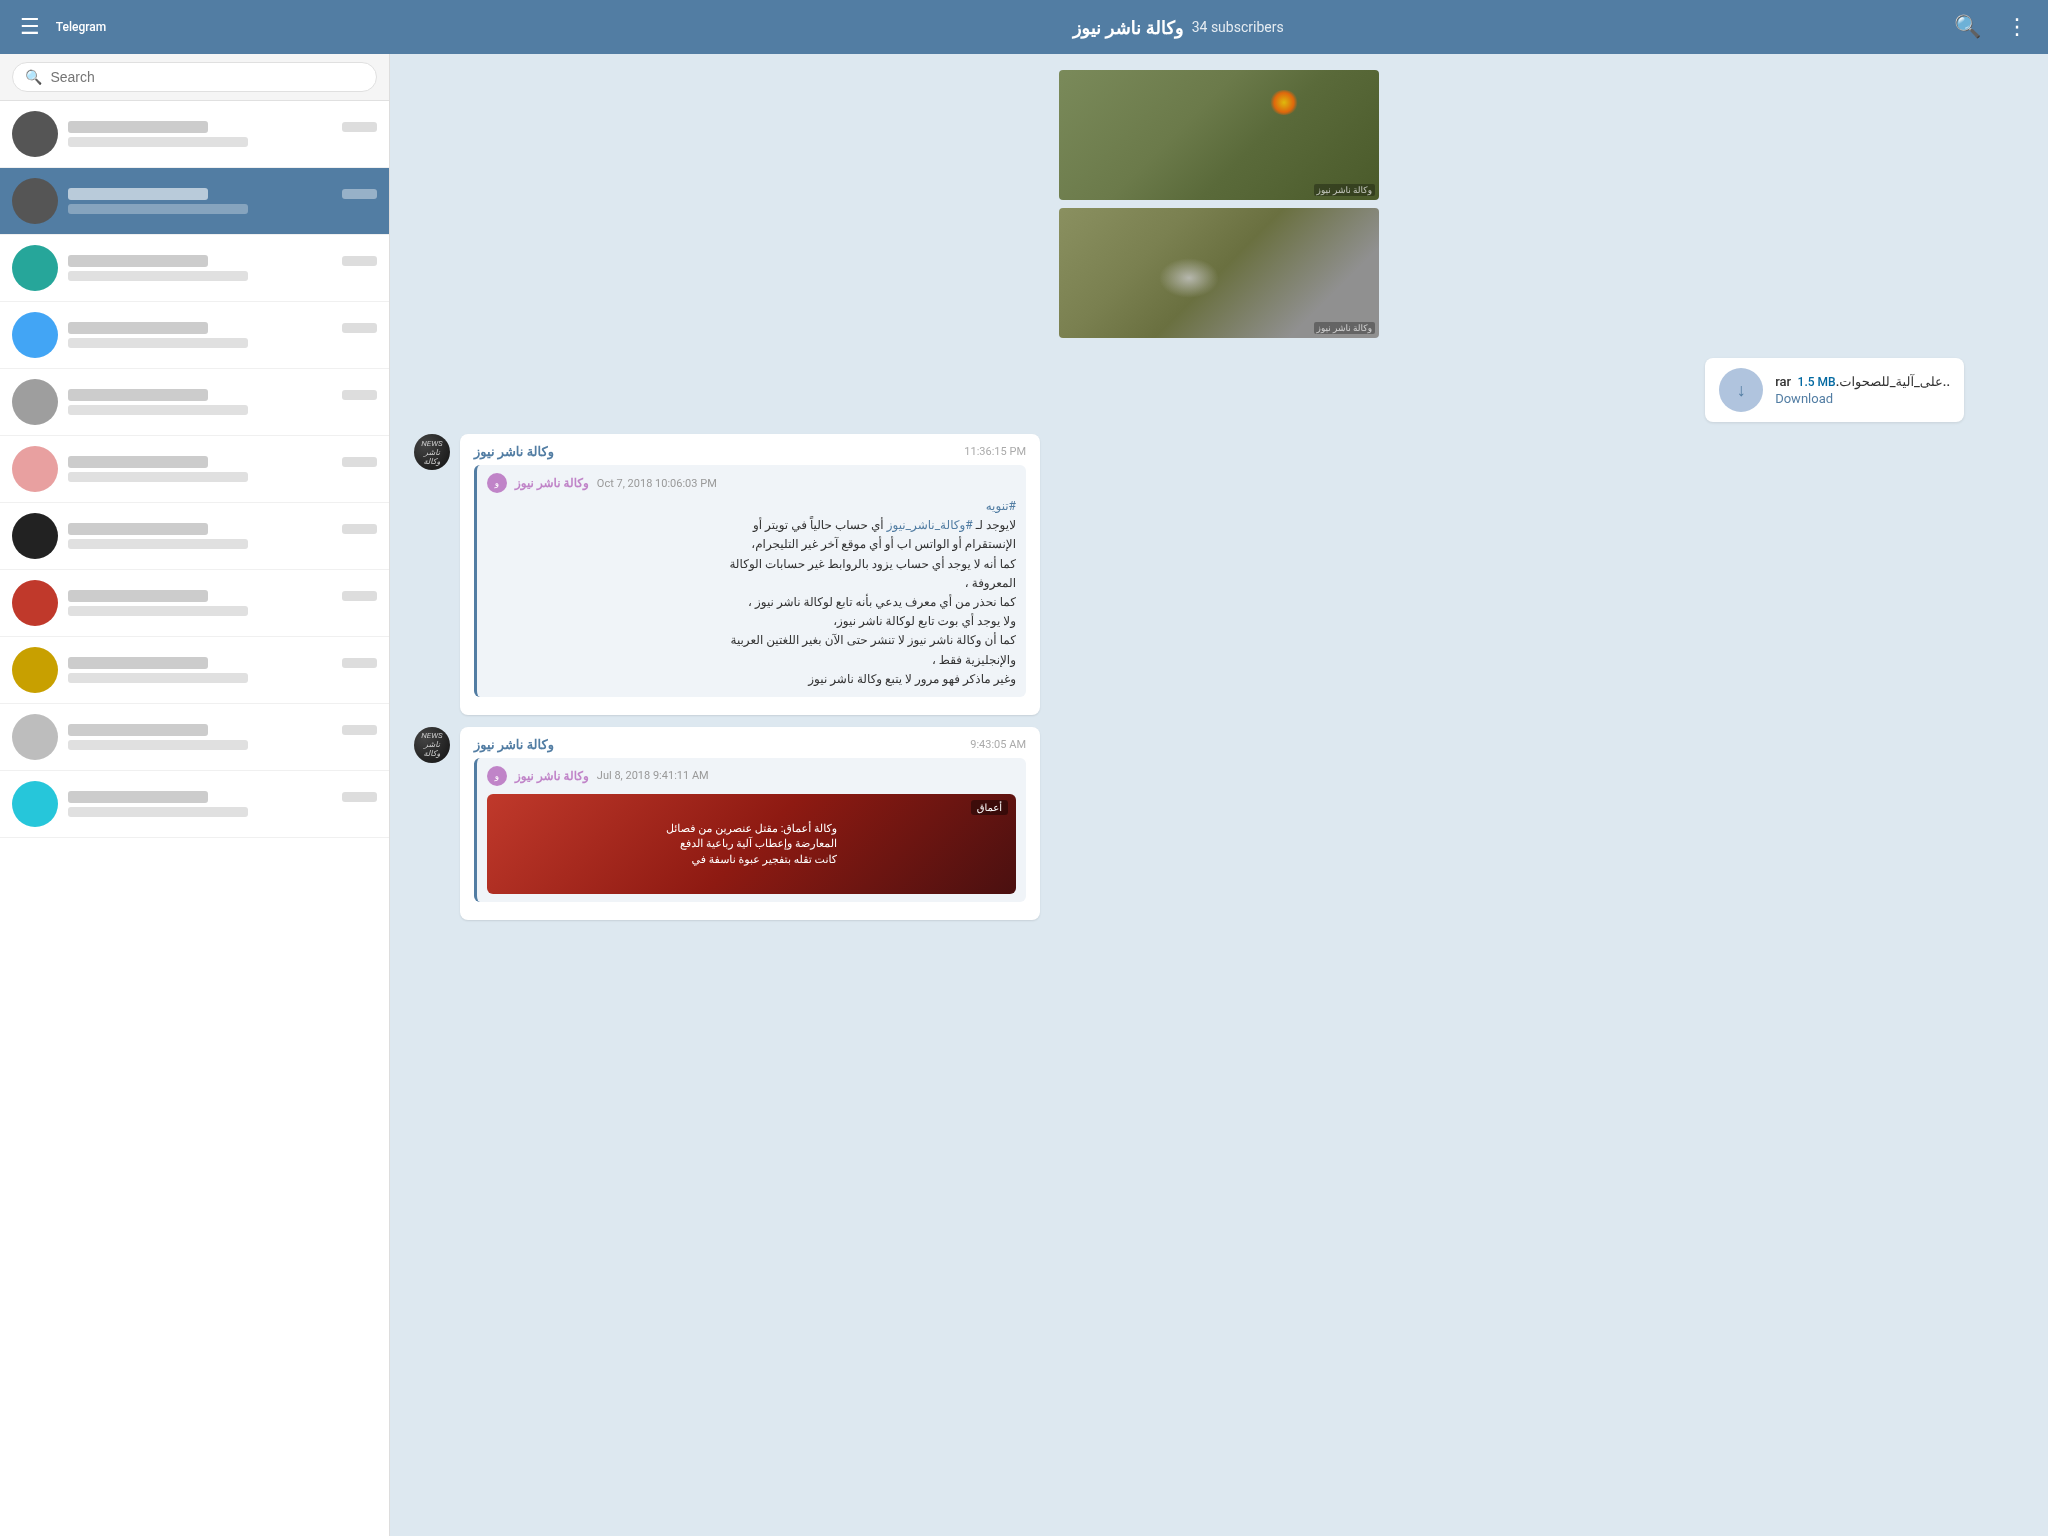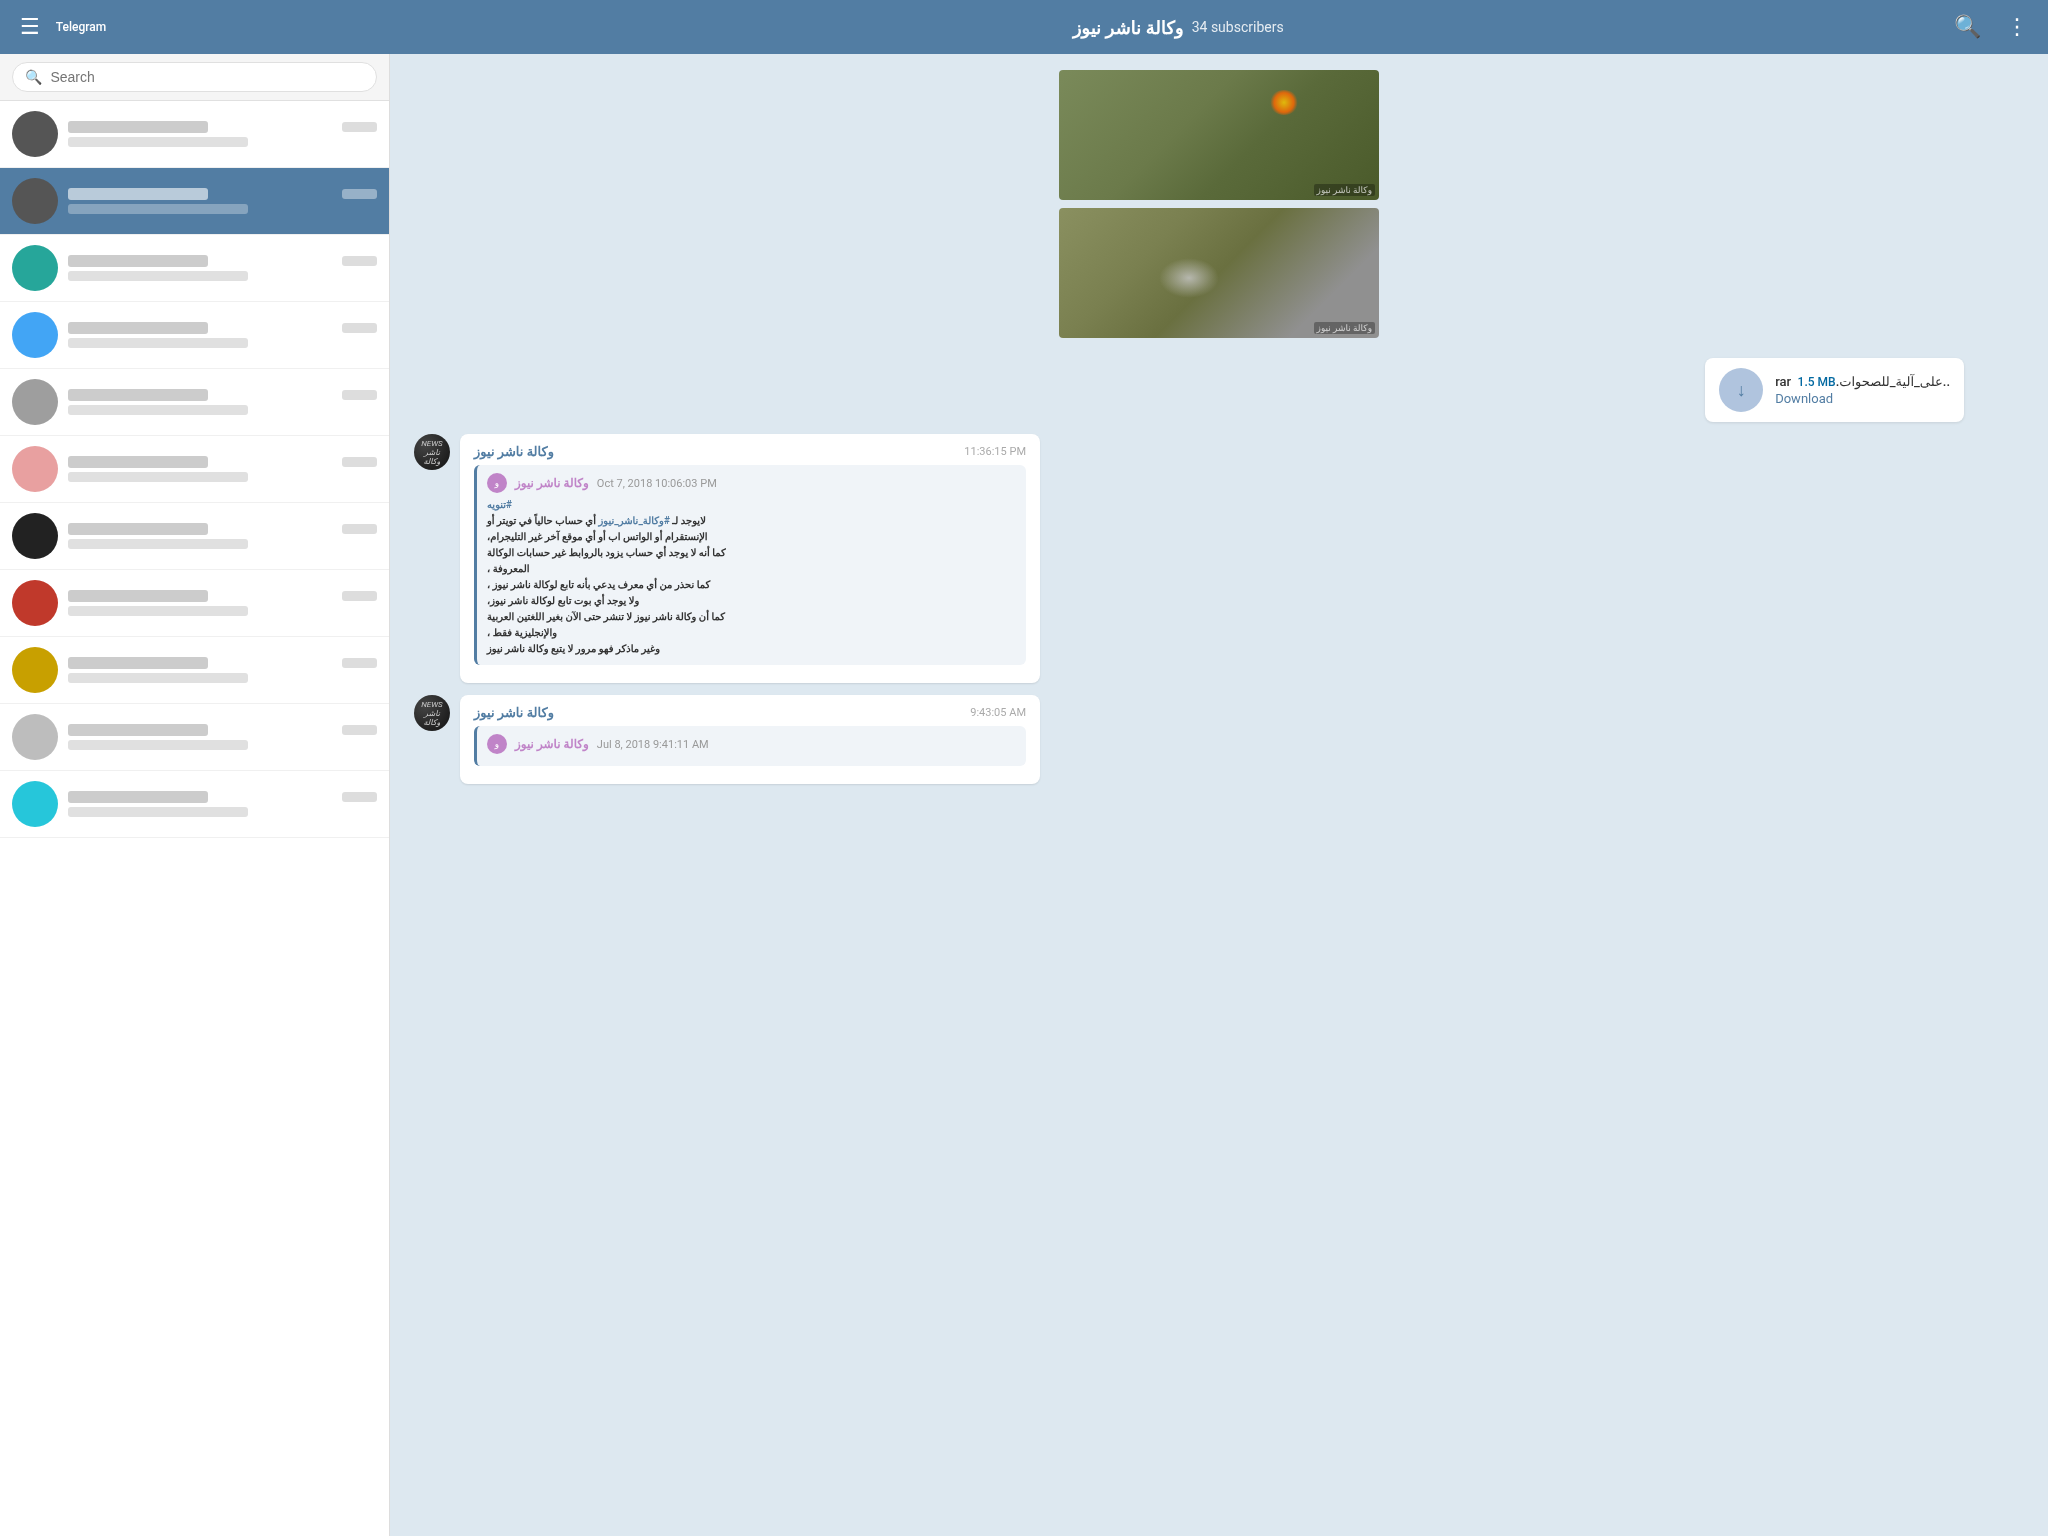--- a/index.html
+++ b/index.html
@@ -235,26 +235,25 @@
     .fwd-avatar {
       width: 20px; height: 20px; border-radius: 50%;
       background: #c084c8;
       display: flex; align-items: center; justify-content: center;
       font-size: 9px; color: white;
     }
     .fwd-sender { font-size: 12px; color: #c084c8; font-weight: 600; direction: rtl; }
     .fwd-date { font-size: 11px; color: #999; }
 
     .msg-text {
-      font-size: 10px;
+      font-size: 12px;
       line-height: 1.6;
       direction: rtl;
-      text-align: left;
+      text-align: right;
       color: #333;
-      font-weight: bold;
     }
     .hashtag { color: #527da3; }
 
     
     .date-divider {
       text-align: center;
       margin: 12px 0;
     }
     .date-divider span {
       background: rgba(0,0,0,0.15);
@@ -503,20 +502,28 @@
             <div class="msg-header">
               <span class="msg-sender">وكالة ناشر نيوز</span>
               <span class="msg-time-main">9:43:05 AM</span>
             </div>
             <div class="forwarded-bubble">
               <div class="fwd-header">
                 <div class="fwd-avatar">و</div>
                 <span class="fwd-sender">وكالة ناشر نيوز</span>
                 <span class="fwd-date">Jul 8, 2018 9:41:11 AM</span>
               </div>
+              <div class="news-article-img">
+                <div class="news-logo">أعماق</div>
+                <div class="news-text-overlay">
+                  وكالة أعماق: مقتل عنصرين من فصائل<br>
+                  المعارضة وإعطاب آلية رباعية الدفع<br>
+                  كانت تقله بتفجير عبوة ناسفة في
+                </div>
+              </div>
             </div>
           </div>
         </div>
       </div>
 
     </div>
   </div>
 
 </div>
 

